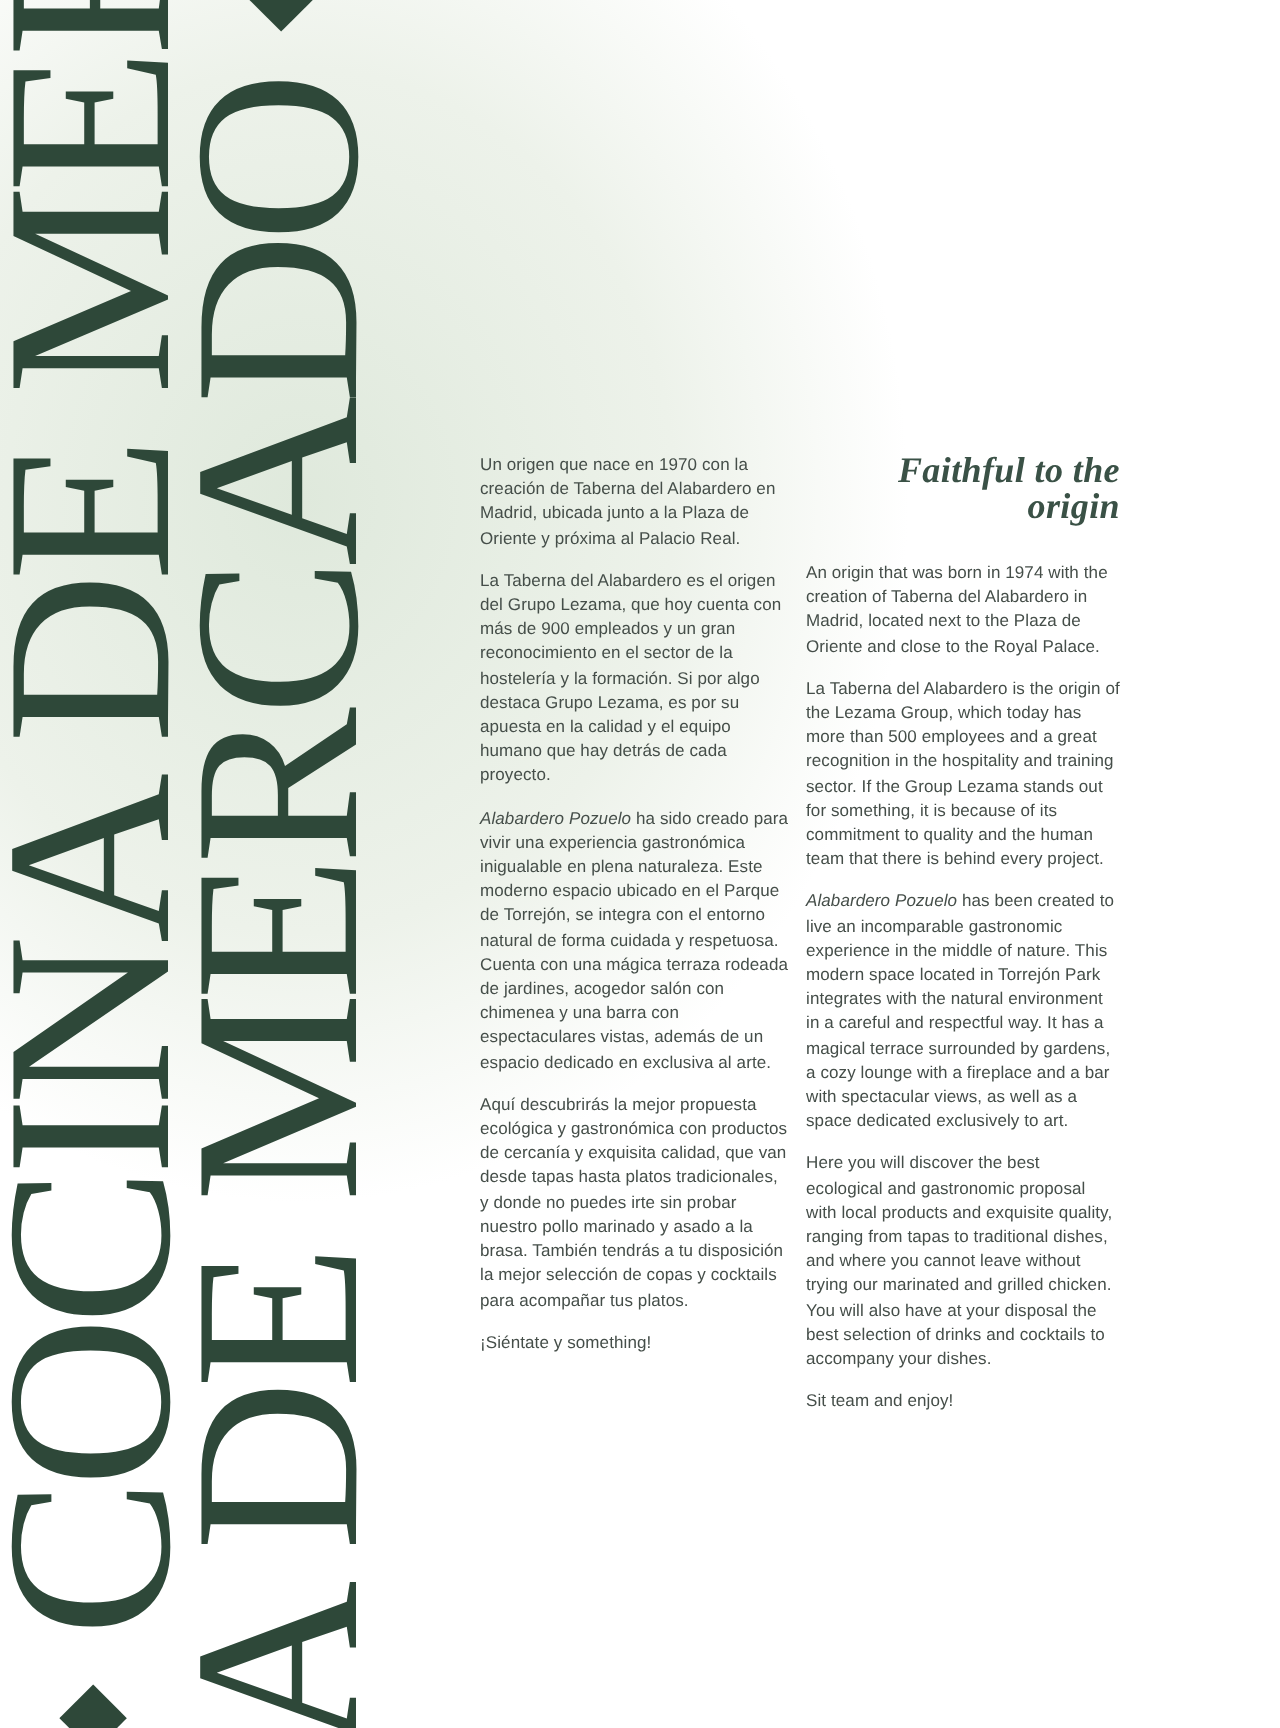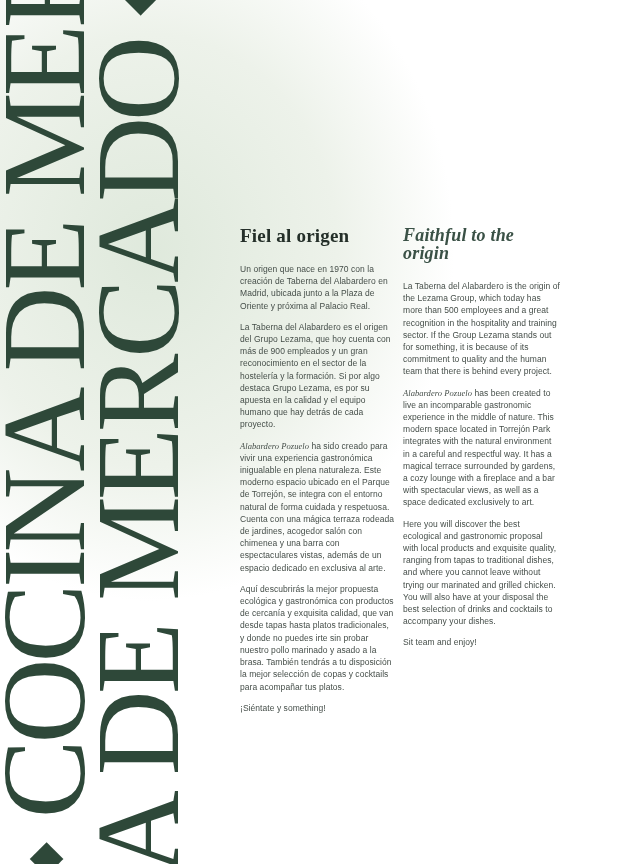--- a/index.html
+++ b/index.html
@@ -48,54 +48,55 @@
     font-size:19px;
     font-weight:bold;
     letter-spacing:0.2px;
     color:var(--heading-dark);
     line-height:1;
   }
   #col-en .heading {
     font-style:italic;
     font-size:18px;
     color:var(--heading-green);
+    text-align:right;
   }
 
   .body-text p {
     margin:0 0 9px 0;
     font-size:8.5px;
     line-height:12.2px;
     letter-spacing:0.05px;
     color:var(--body-text);
   }
-  .body-text .it { font-style:italic;font-family:Liberation Serif, serif; }
+  .body-text .it { font-style:italic; }
 </style>
 </head>
 <body>
 
 <div id="page" style="--banner-green: #2e4839; --heading-dark: #242f29; --heading-green: #3a5146; --body-text: #454e49; --bg-tint: #dfe9dc;">
 
   <div id="banner1" class="banner-line"><span class="dot">◆</span><span>COCINA DE MERCADO</span></div>
 
   <div id="banner2" class="banner-line"><span>COCINA DE MERCADO</span><span class="dot">◆</span></div>
 
   <div id="col-es" class="col">
-    <h2 class="heading">Fiel al origen</h2>
     <div class="body-text">
         <p><span class="">Un origen que nace en 1970 con la creación de Taberna del Alabardero en Madrid, ubicada junto a la Plaza de Oriente y próxima al Palacio Real.</span></p>
         <p><span class="">La Taberna del Alabardero es el origen del Grupo Lezama, que hoy cuenta con más de 900 empleados y un gran reconocimiento en el sector de la hostelería y la formación. Si por algo destaca Grupo Lezama, es por su apuesta en la calidad y el equipo humano que hay detrás de cada proyecto.</span></p>
         <p><span class="it">Alabardero Pozuelo</span><span class=""> ha sido creado para vivir una experiencia gastronómica inigualable en plena naturaleza. Este moderno espacio ubicado en el Parque de Torrejón, se integra con el entorno natural de forma cuidada y respetuosa. Cuenta con una mágica terraza rodeada de jardines, acogedor salón con chimenea y una barra con espectaculares vistas, además de un espacio dedicado en exclusiva al arte.</span></p>
         <p><span class="">Aquí descubrirás la mejor propuesta ecológica y gastronómica con productos de cercanía y exquisita calidad, que van desde tapas hasta platos tradicionales, y donde no puedes irte sin probar nuestro pollo marinado y asado a la brasa. También tendrás a tu disposición la mejor selección de copas y cocktails para acompañar tus platos.</span></p>
         <p><span class="">¡Siéntate y something!</span></p>
       </div>
   </div>
 
   <div id="col-en" class="col">
     <h2 class="heading">Faithful to the origin</h2>
     <div class="body-text">
+        <p><span class="">An origin that was born in 1974 with the creation of Taberna del Alabardero in Madrid, located next to the Plaza de Oriente and close to the Royal Palace.</span></p>
         <p><span class="">La Taberna del Alabardero is the origin of the Lezama Group, which today has more than 500 employees and a great recognition in the hospitality and training sector. If the Group Lezama stands out for something, it is because of its commitment to quality and the human team that there is behind every project.</span></p>
         <p><span class="it">Alabardero Pozuelo</span><span class=""> has been created to live an incomparable gastronomic experience in the middle of nature. This modern space located in Torrejón Park integrates with the natural environment in a careful and respectful way. It has a magical terrace surrounded by gardens, a cozy lounge with a fireplace and a bar with spectacular views, as well as a space dedicated exclusively to art.</span></p>
         <p><span class="">Here you will discover the best ecological and gastronomic proposal with local products and exquisite quality, ranging from tapas to traditional dishes, and where you cannot leave without trying our marinated and grilled chicken. You will also have at your disposal the best selection of drinks and cocktails to accompany your dishes.</span></p>
         <p><span class="">Sit team and enjoy!</span></p>
       </div>
   </div>
 
 </div>
 
 </body></html>

